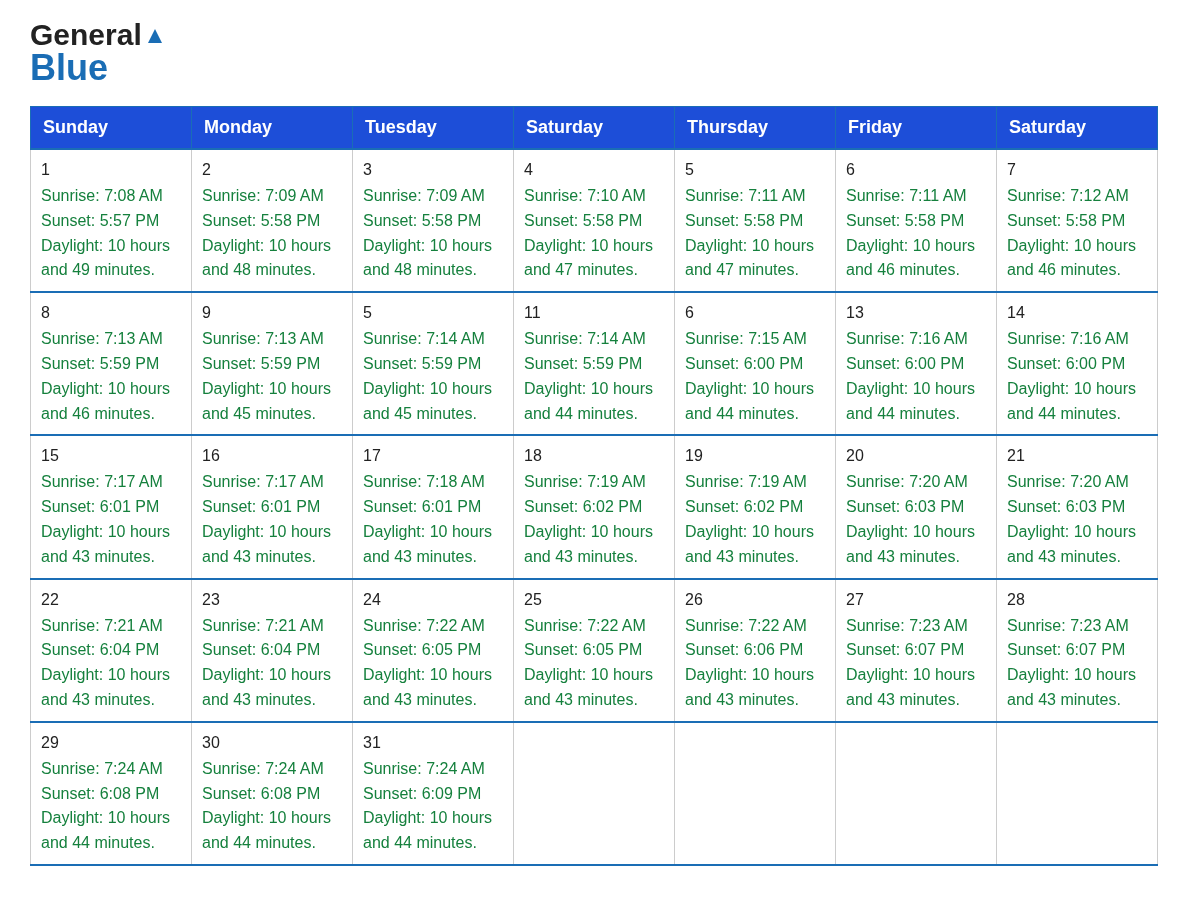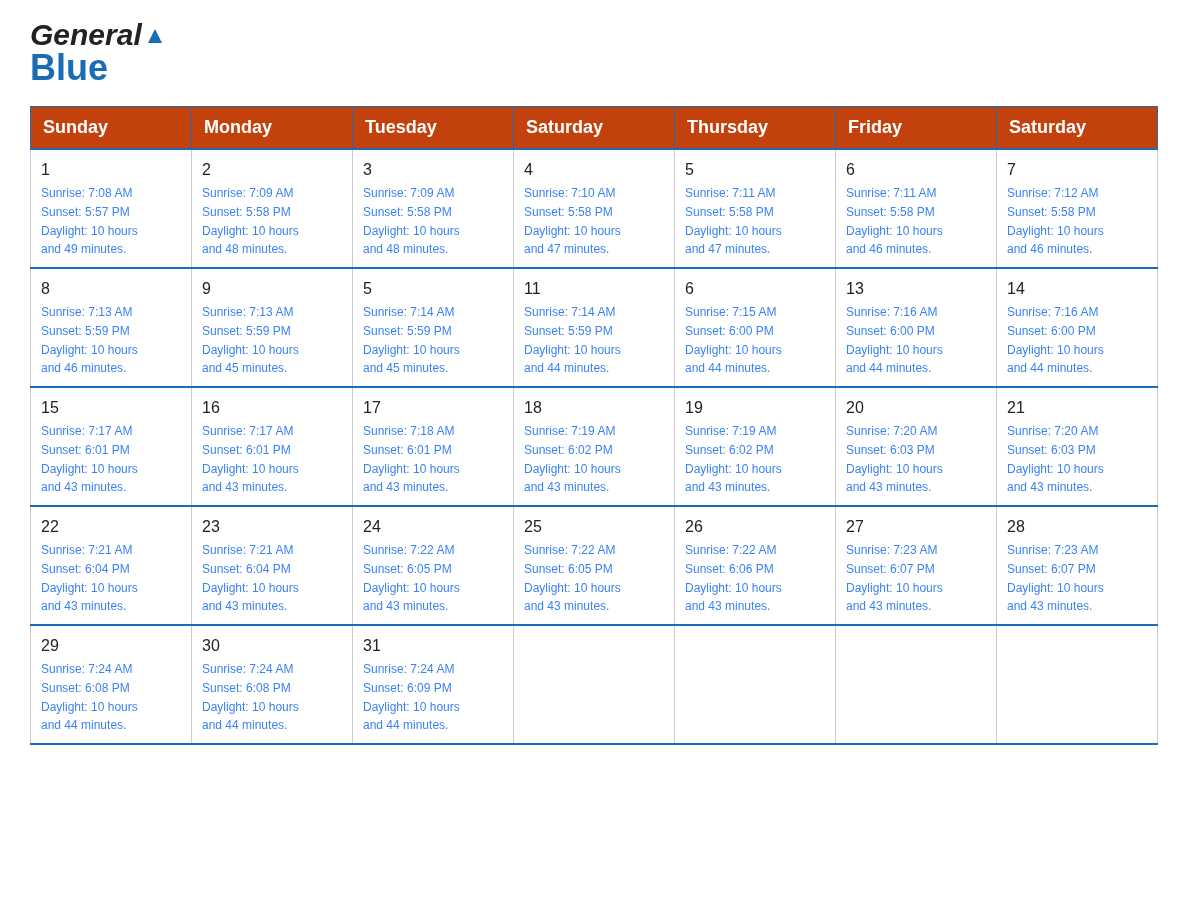--- a/index.html
+++ b/index.html
@@ -17,21 +17,20 @@
       margin-bottom: 20px;
     }
     .logo {
       display: flex;
       flex-direction: column;
       line-height: 1;
     }
     .logo-row {
       display: flex;
       align-items: center;
-      font-style: italic;
     }
     .title-section {
       text-align: right;
     }
     .month-title {
       font-size: 52px;
       font-weight: bold;
       color: #222;
       line-height: 1.1;
     }
@@ -39,21 +38,21 @@
       font-size: 26px;
       color: #444;
       margin-top: 5px;
     }
     .calendar {
       width: 100%;
       border-collapse: collapse;
       border: 1px solid #aaa;
     }
     .calendar th {
-      background-color: #c2410c;
+      background-color: #1d4ed8;
       color: #fff;
       font-size: 18px;
       font-weight: bold;
       padding: 10px 12px;
       text-align: left;
       border: 1px solid #1a6db5;
     }
     .calendar td {
       vertical-align: top;
       padding: 8px 10px;
@@ -68,22 +67,22 @@
       border-bottom: 2px solid #1a6db5;
     }
     .day-number {
       font-size: 16px;
       font-weight: normal;
       color: #222;
       display: block;
       margin-bottom: 2px;
     }
     .day-info {
-      font-size: 12px;
-      color: #3b82f6;
+      font-size: 16px;
+      color: #15803d;
       line-height: 1.55;
       text-align: center;
     }
     .empty-cell {
       background: #fff;
     }
   </style>
 </head>
 <body>
 

